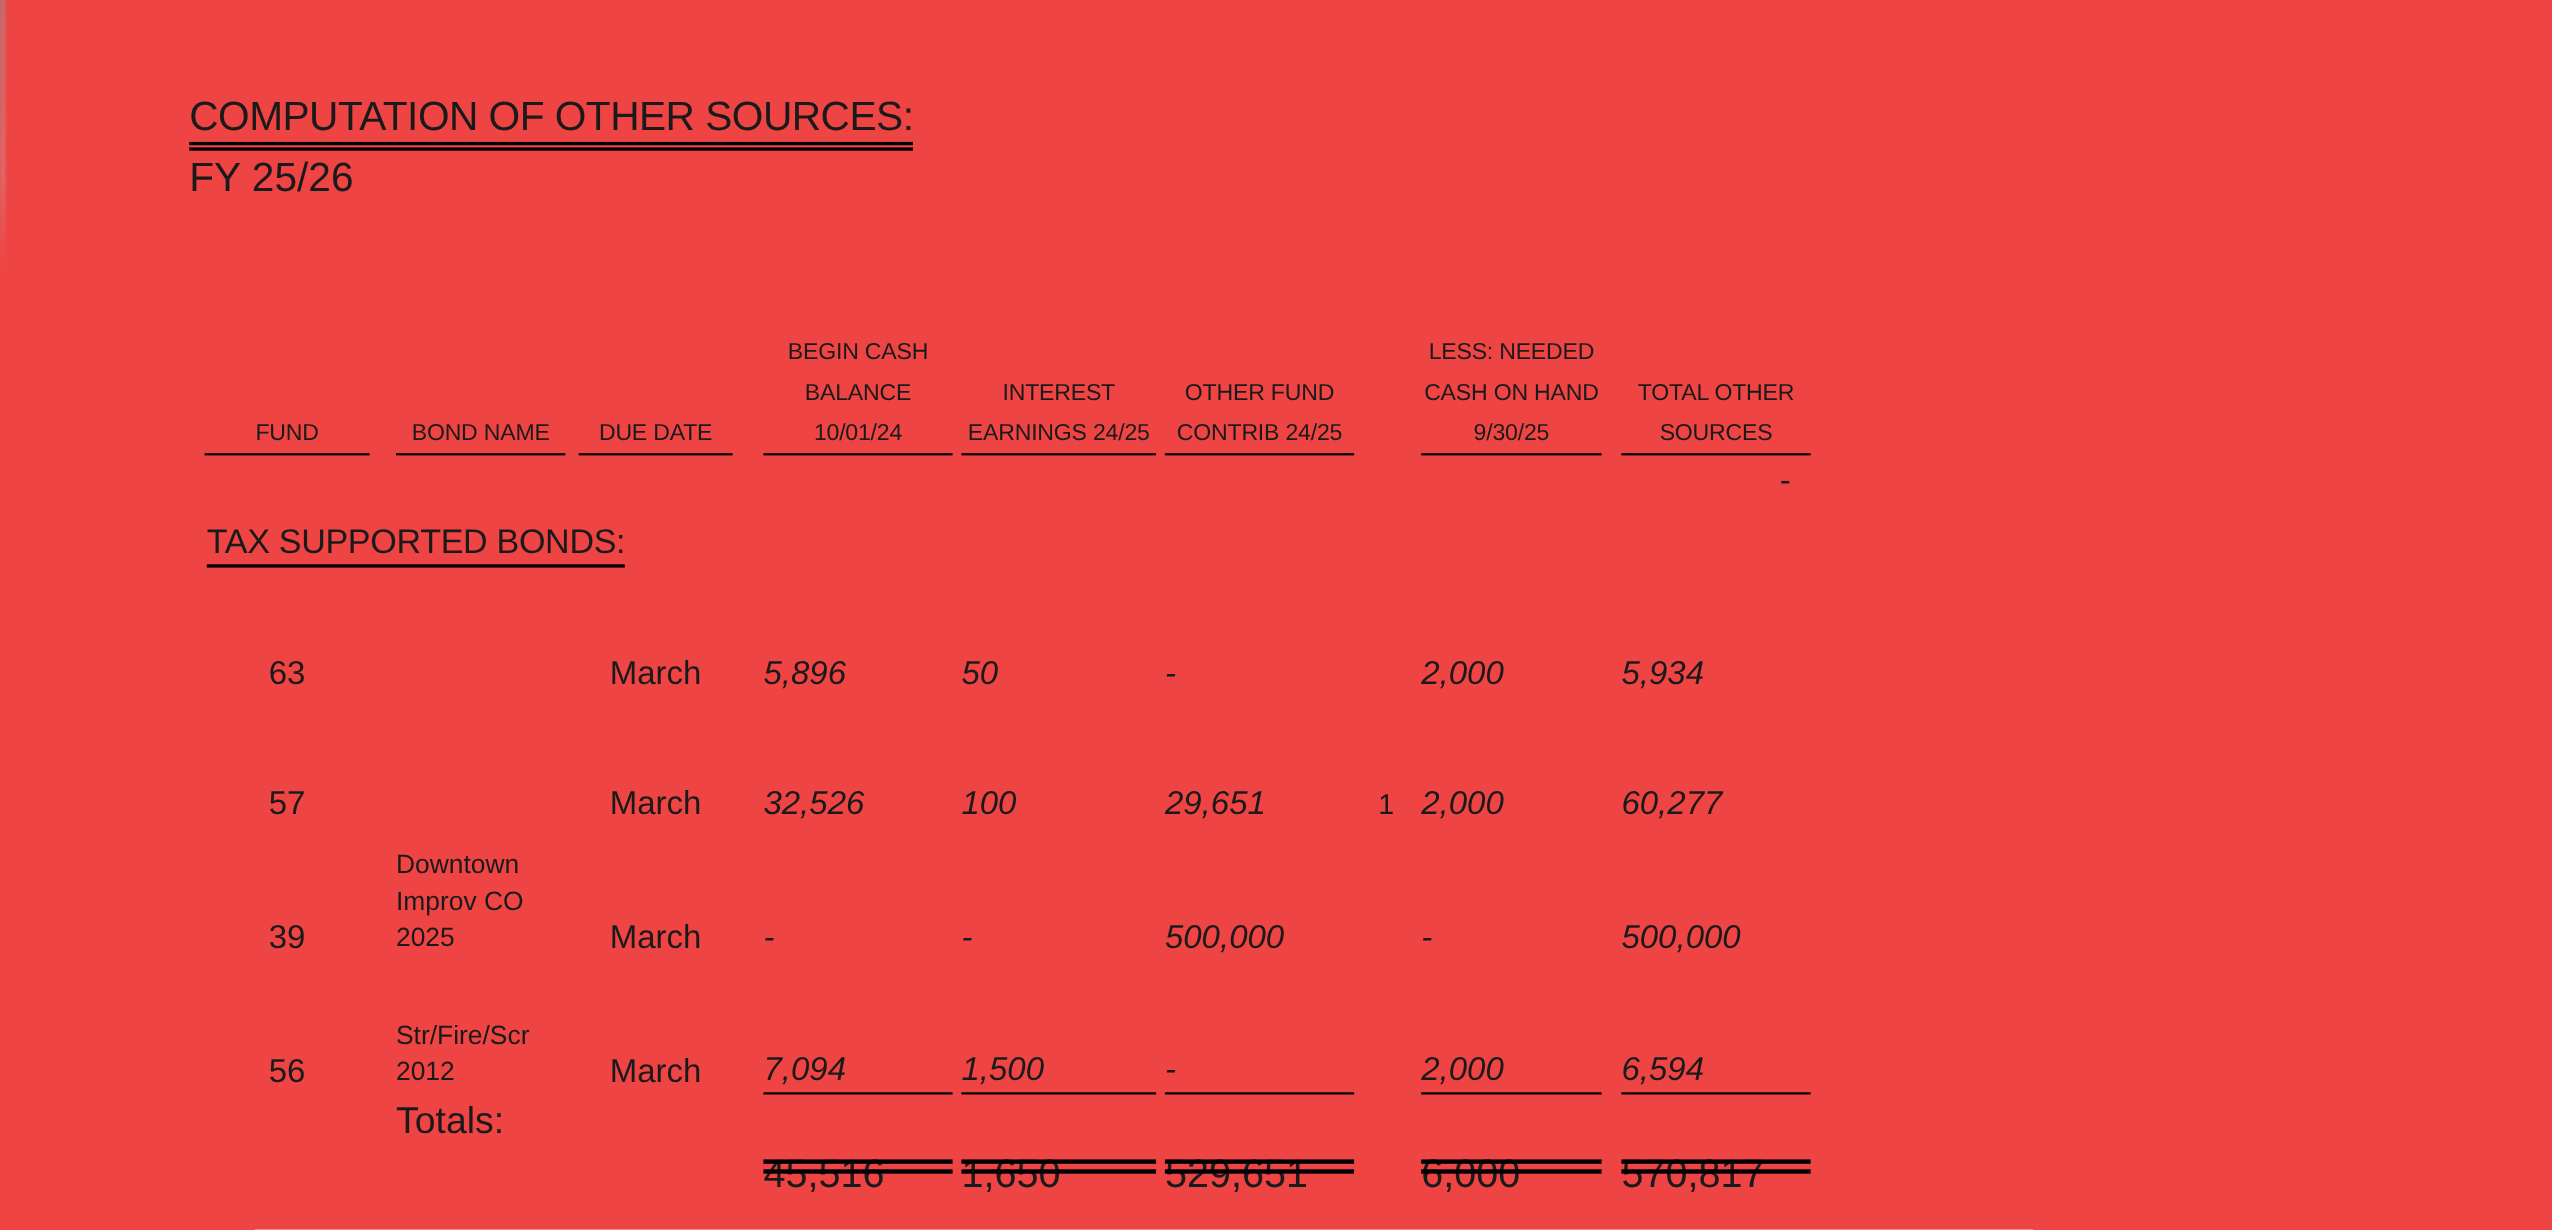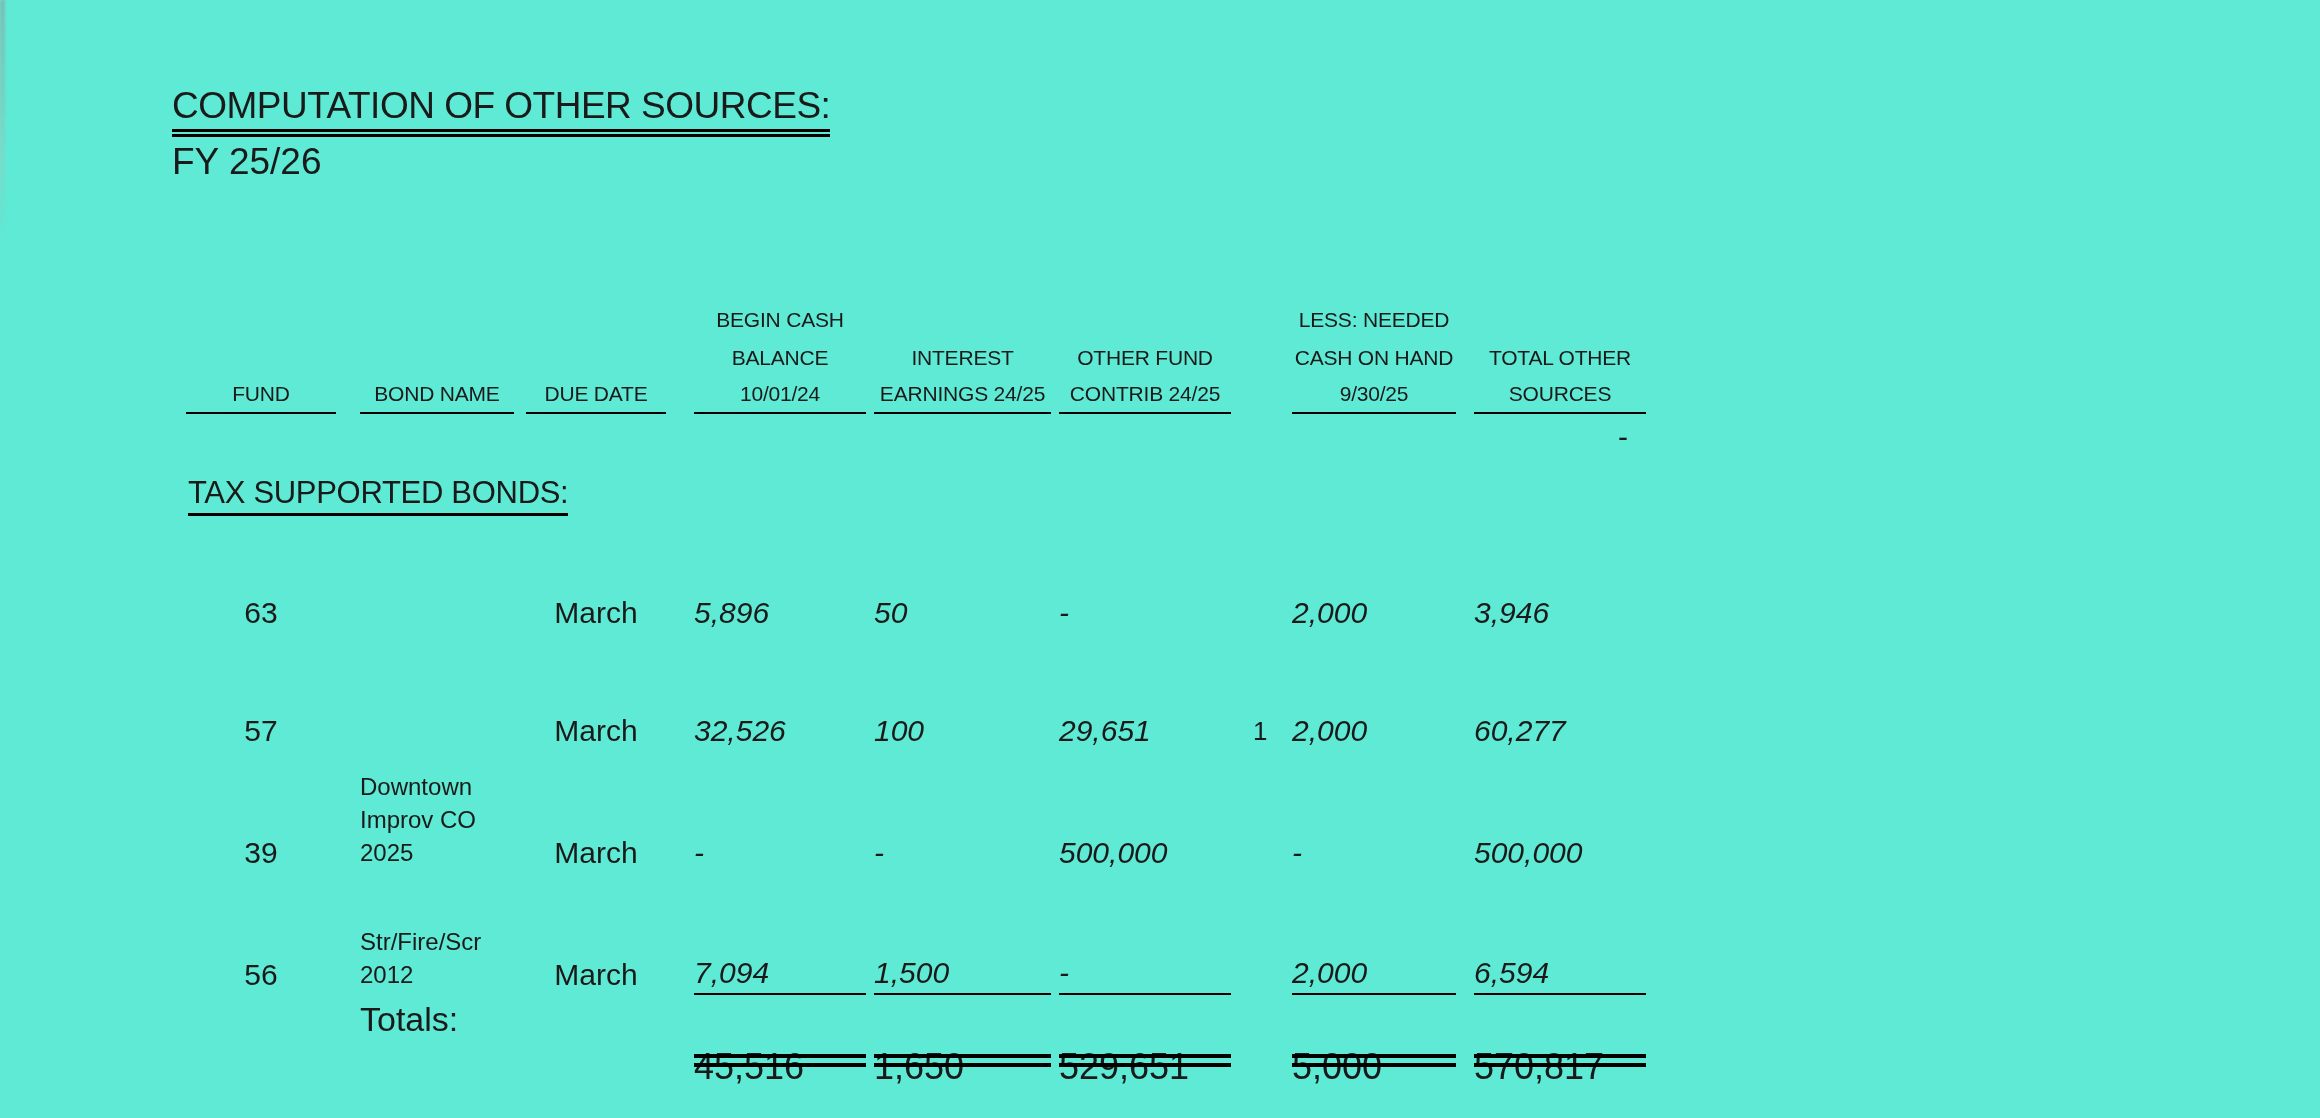--- a/index.html
+++ b/index.html
@@ -1,18 +1,18 @@
 <!DOCTYPE html>
 <html><head>
 <meta charset="utf-8">
 <style>
   html,body{margin:0;padding:0;background:#ffffff;}
   body{width:2320px;height:1118px;font-family:"Liberation Sans",sans-serif;color:#1a1a1a;
        -webkit-font-smoothing:antialiased;}
-  .sheet{position:relative;width:2320px;height:1118px;background:#5eead4;overflow:hidden;}
+  .sheet{position:relative;width:2320px;height:1118px;background:#ef4444;overflow:hidden;}
 
   
   .edge{position:absolute;left:0;top:0;width:5px;height:245px;
         background:linear-gradient(to bottom, rgba(150,150,150,.5), rgba(185,185,185,.3) 65%, rgba(200,200,200,0));
         filter:blur(1.2px);}
 
   .titleblock{position:absolute;left:172px;top:84px;}
   .title{display:inline-block;font-size:37px;letter-spacing:-0.5px;line-height:43px;
          border-bottom:8px double #000;padding-bottom:2px;white-space:nowrap;}
   .subtitle{font-size:37px;line-height:43px;margin-top:3px;white-space:nowrap;}
@@ -98,21 +98,21 @@
 
     <div class="row h43"></div>
 
     <div class="row brow h74">
       <div class="fund c1">63</div>
       <div class="due c3">March</div>
       <div class="num c4">5,896</div>
       <div class="num c5">50</div>
       <div class="num c6">-</div>
       <div class="num c7">2,000</div>
-      <div class="num c8">3,946</div>
+      <div class="num c8">5,934</div>
     </div>
 
     <div class="row h54"></div>
 
     <div class="row brow h64">
       <div class="fund c1">57</div>
       <div class="due c3">March</div>
       <div class="num c4">32,526</div>
       <div class="num c5">100</div>
       <div class="num c6">29,651</div>
@@ -148,21 +148,21 @@
       <div class="num ul2 c6">-</div>
       <div class="num ul2 c7">2,000</div>
       <div class="num ul2 c8">6,594</div>
     </div>
 
     <div class="row trow h52">
       <div class="label">Totals:</div>
       <div class="num c4">45,516</div>
       <div class="num c5">1,650</div>
       <div class="num c6">529,651</div>
-      <div class="num c7">5,000</div>
+      <div class="num c7">6,000</div>
       <div class="num c8">570,817</div>
     </div>
 
     <div class="row h20">
       <div class="dbl c4"></div>
       <div class="dbl c5"></div>
       <div class="dbl c6"></div>
       <div class="dbl c7"></div>
       <div class="dbl c8"></div>
     </div>

